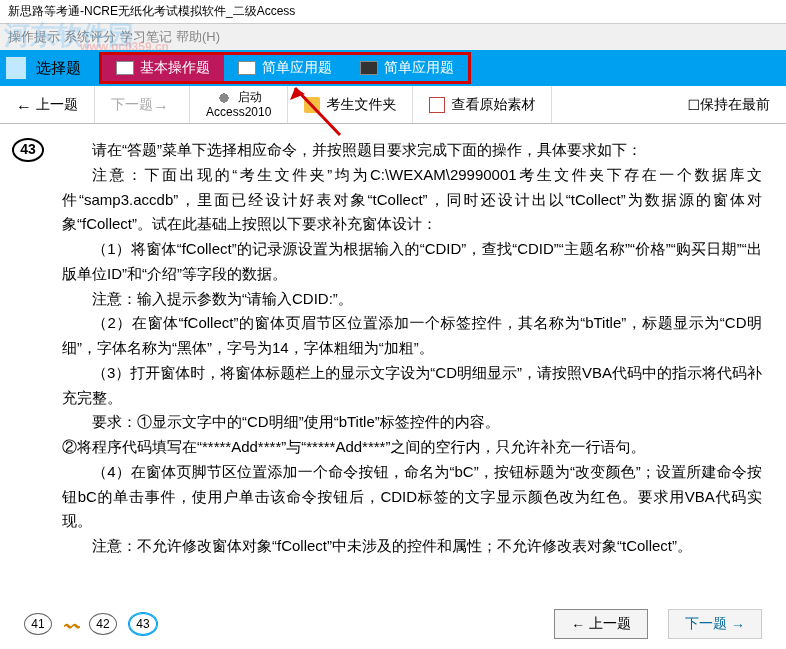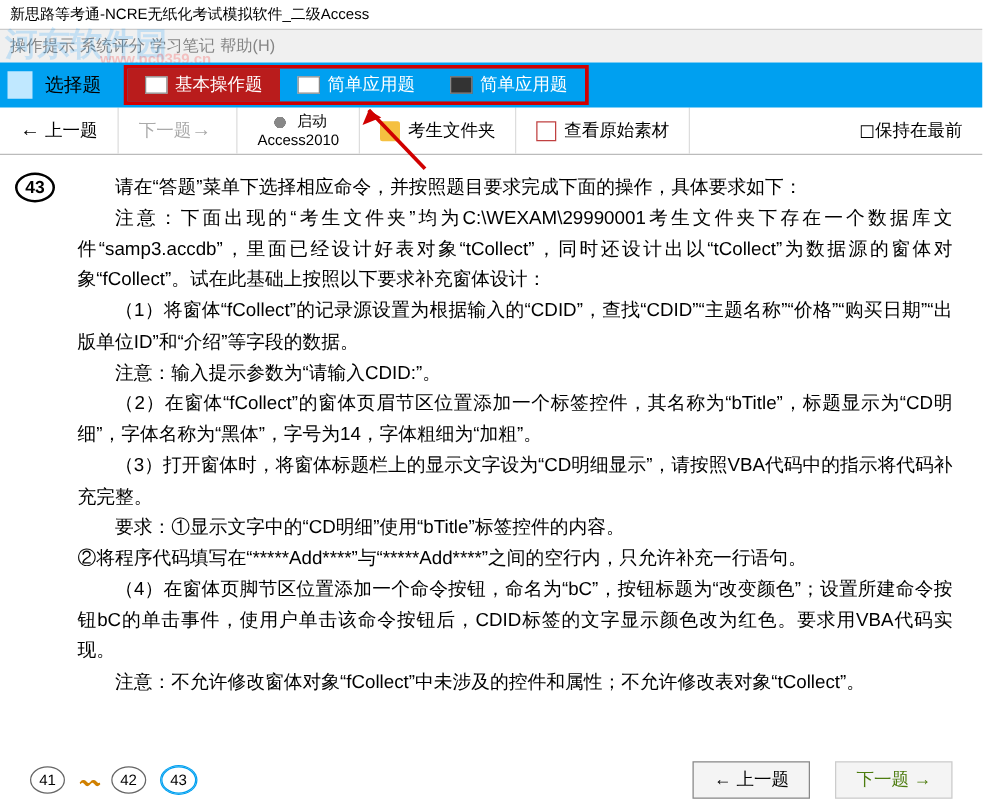--- a/index.html
+++ b/index.html
@@ -10,21 +10,21 @@
     .watermark-sub { position: absolute; top: 40px; left: 80px; font-size: 12px; color: rgba(255,0,0,0.2); pointer-events: none; font-weight: bold; }
     
     .menubar { background: #f0f0f0; padding: 4px 8px; font-size: 13px; color: rgba(60,60,60,0.6); display: flex; gap: 4px; }
     .menubar span { cursor: pointer; }
     
     .bluebar { background: #00a0f0; height: 36px; display: flex; align-items: center; padding: 0 6px; position: relative; }
     .blue-sq { width: 20px; height: 22px; background: #c0e8ff; margin-right: 10px; }
     .blue-label { color: #000; font-size: 15px; font-weight: 500; margin-right: 18px; }
     .tabgroup { border: 3px solid #d00000; display: flex; height: 32px; }
     .qtab { padding: 0 14px; display: flex; align-items: center; color: #fff; font-size: 14px; background: #00a0f0; cursor: pointer; }
-    .qtab.active { background: #b91c1c; justify-content: flex-end; }
+    .qtab.active { background: #be185d; justify-content: flex-end; }
     .mini { width: 18px; height: 14px; background: #fff; margin-right: 6px; display: inline-block; border: 1px solid #888; }
     .mini.dark { background: #333; }
     
     .arrow { position: absolute; top: 80px; left: 280px; width: 80px; height: 60px; pointer-events: none; }
     .arrow svg { width: 100%; height: 100%; }
     
     .toolbar { background: #fff; border-bottom: 1px solid #bbb; display: flex; align-items: stretch; height: 38px; font-size: 14px; }
     .tbbtn { padding: 0 16px; display: flex; align-items: center; border-right: 1px solid #ddd; cursor: pointer; }
     .tbbtn.nav { font-weight: 500; }
     .tbbtn.disabled { color: #aaa; }
@@ -40,21 +40,21 @@
     .qnum { position: absolute; top: 14px; left: 12px; width: 32px; height: 24px; border: 2px solid #000; border-radius: 50%; display: flex; align-items: center; justify-content: center; font-weight: bold; font-size: 14px; }
     .qtext { margin-left: 48px; text-align: justify; }
     .qtext p { text-indent: 2em; }
     .qtext p.noind { text-indent: 0; }
     
     .bottombar { position: absolute; bottom: 10px; left: 0; right: 0; padding: 0 24px; display: flex; align-items: center; }
     .navnum { width: 28px; height: 22px; border: 1.5px solid #666; border-radius: 50%; display: flex; align-items: center; justify-content: center; font-size: 12px; margin-right: 12px; cursor: pointer; }
     .navnum.cur { border-color: #00a0f0; box-shadow: 0 0 0 1px #00a0f0; }
     .btm-nav { margin-left: auto; display: flex; gap: 20px; }
     .btm-btn { border: 1px solid #888; background: #f4f4f4; padding: 5px 16px; font-size: 14px; cursor: pointer; }
-    .btm-btn.disabled { color: #4d7c0f; border-color: #ccc; }
+    .btm-btn.disabled { color: #0369a1; border-color: #ccc; }
   </style>
 </head>
 <body>
 
 <div class="titlebar">新思路等考通-NCRE无纸化考试模拟软件_二级Access</div>
 <div class="watermark">河东软件园</div>
 <div class="watermark-sub">www.pc0359.cn</div>
 
 <div class="menubar">
   <span>操作提示</span>

